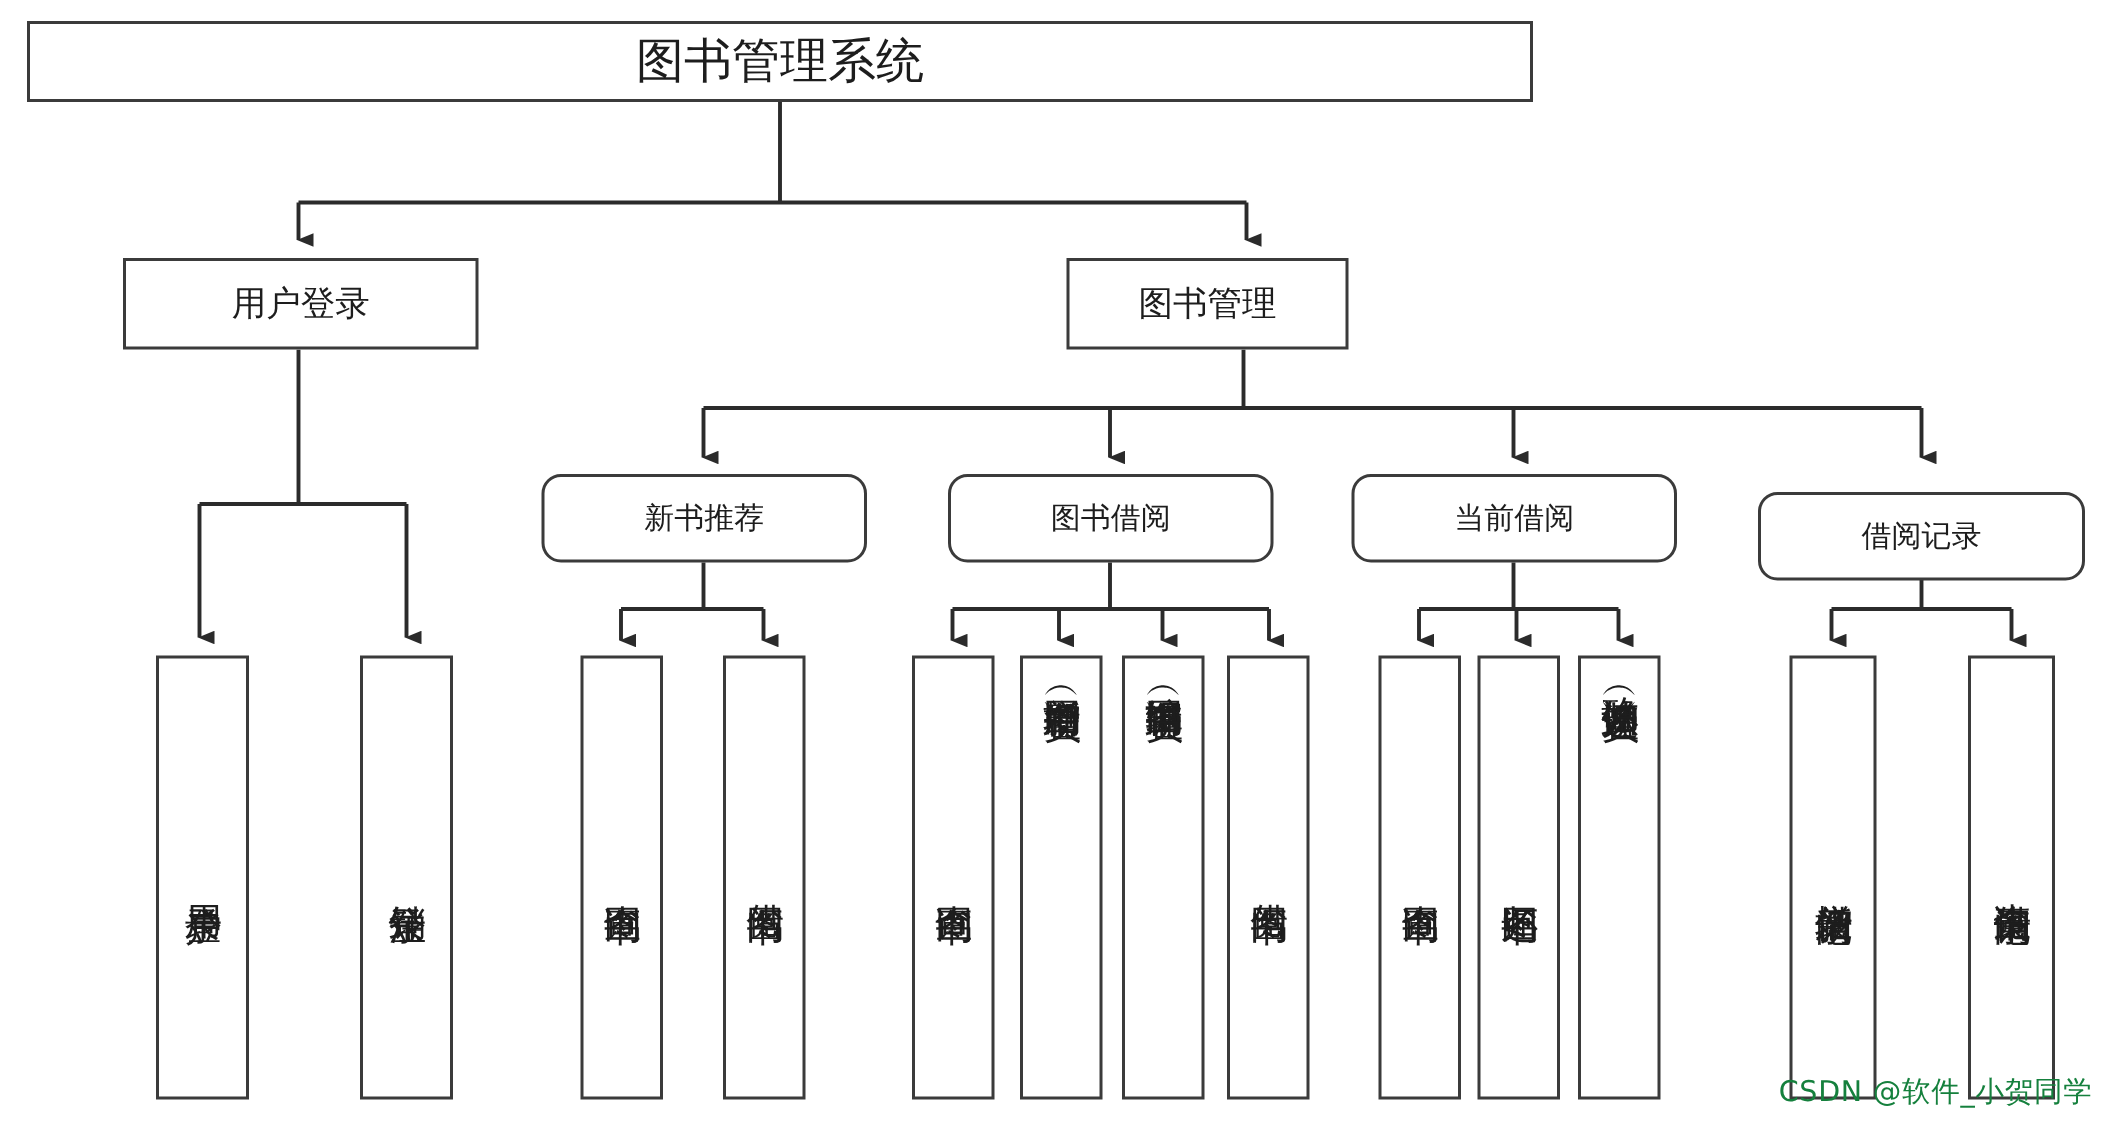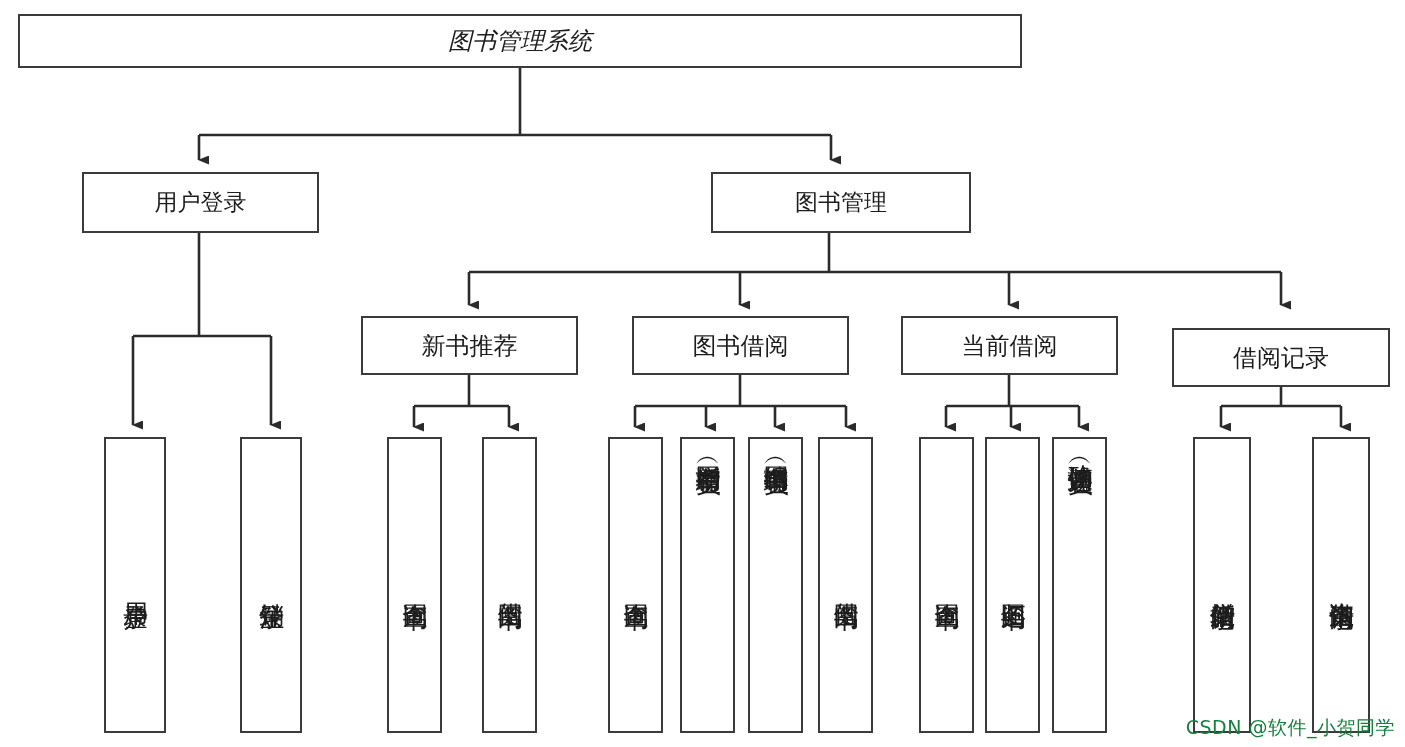--- a/index.html
+++ b/index.html
@@ -29,28 +29,28 @@
     position: absolute;
     box-sizing: border-box;
     background: #ffffff;
     border: 2px solid #3b3b3b;
     display: flex;
     align-items: center;
     justify-content: center;
     color: #1d1d1d;
   }
   .node.root {
-    font-size: 24px;
-    font-style: italic;
+    font-size: 32px;
   }
   .node.lvl2 {
     font-size: 23px;
   }
   .node.lvl3 {
-    font-size: 24px;
+    font-size: 20px;
+    border-radius: 13px;
   }
   .node.leaf {
     align-items: flex-start;
     justify-content: center;
     padding-top: 6px;
   }
   .node.leaf.mid {
     align-items: center;
     padding-top: 0;
   }
@@ -128,21 +128,21 @@
     </g>
   </svg>
 
   <div class="node root" style="left:18px; top:14px; width:1004px; height:54px;">
     <span>图书管理系统</span>
   </div>
 
   <div class="node lvl2" style="left:82px; top:172px; width:237px; height:61px;">
     <span>用户登录</span>
   </div>
-  <div class="node lvl2" style="left:711px; top:172px; width:260px; height:61px;">
+  <div class="node lvl2" style="left:711px; top:172px; width:188px; height:61px;">
     <span>图书管理</span>
   </div>
 
   <div class="node lvl3" style="left:361px; top:316px; width:217px; height:59px;">
     <span>新书推荐</span>
   </div>
   <div class="node lvl3" style="left:632px; top:316px; width:217px; height:59px;">
     <span>图书借阅</span>
   </div>
   <div class="node lvl3" style="left:901px; top:316px; width:217px; height:59px;">

